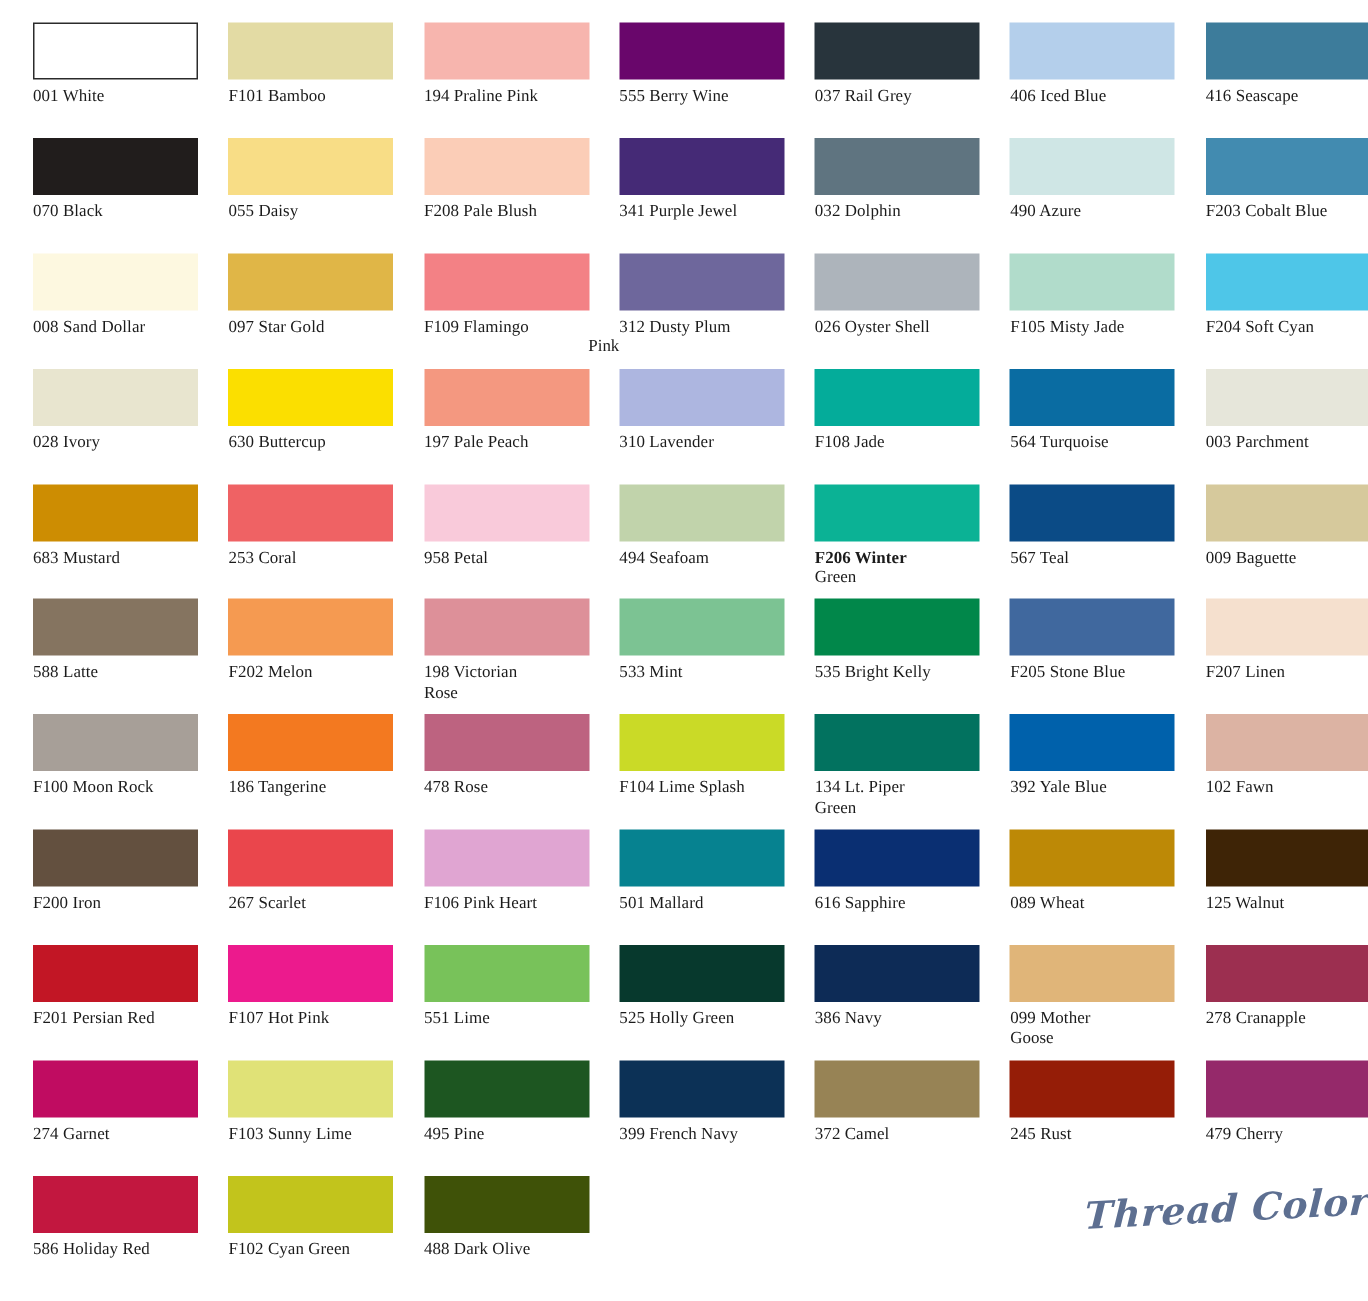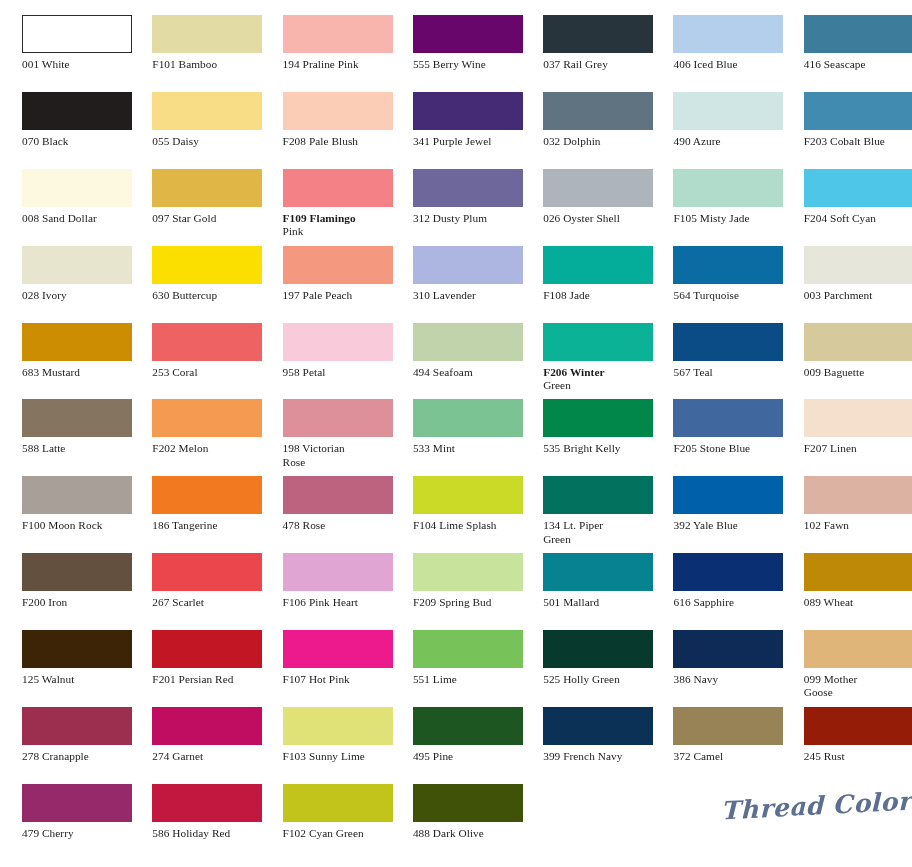--- a/index.html
+++ b/index.html
@@ -141,22 +141,22 @@
       <div class="cell">
         <div class="swatch" style="background: rgb(253, 248, 224);"></div>
         <div class="label">008 Sand Dollar</div>
       </div>
       <div class="cell">
         <div class="swatch" style="background: rgb(224, 182, 71);"></div>
         <div class="label">097 Star Gold</div>
       </div>
       <div class="cell">
         <div class="swatch" style="background: rgb(243, 129, 133);"></div>
-        <div class="label" style="width: 110px; font-weight: bold;">F109 Flamingo</div>
-        <span class="ln2" style="font-size: 11.3px; line-height: 13.2px; display: block;">Pink</span>
+        <div class="label" style="width: 110px;">F109 Flamingo</div>
+        <span class="ln2" style="font-size: 11.3px; line-height: 13.2px; display: block; text-align: right;">Pink</span>
       </div>
       <div class="cell">
         <div class="swatch" style="background: rgb(110, 103, 156);"></div>
         <div class="label">312 Dusty Plum</div>
       </div>
       <div class="cell">
         <div class="swatch" style="background: rgb(173, 180, 187);"></div>
         <div class="label">026 Oyster Shell</div>
       </div>
       <div class="cell">
@@ -286,24 +286,20 @@
         <div class="swatch" style="background: rgb(99, 80, 63);"></div>
         <div class="label">F200 Iron</div>
       </div>
       <div class="cell">
         <div class="swatch" style="background: rgb(234, 70, 76);"></div>
         <div class="label">267 Scarlet</div>
       </div>
       <div class="cell">
         <div class="swatch" style="background: rgb(224, 165, 210);"></div>
         <div class="label">F106 Pink Heart</div>
-      </div>
-      <div class="cell">
-        <div class="swatch" style="background: rgb(200, 227, 156);"></div>
-        <div class="label">F209 Spring Bud</div>
       </div>
       <div class="cell">
         <div class="swatch" style="background: rgb(6, 130, 144);"></div>
         <div class="label">501 Mallard</div>
       </div>
       <div class="cell">
         <div class="swatch" style="background: rgb(10, 47, 114);"></div>
         <div class="label">616 Sapphire</div>
       </div>
       <div class="cell">

